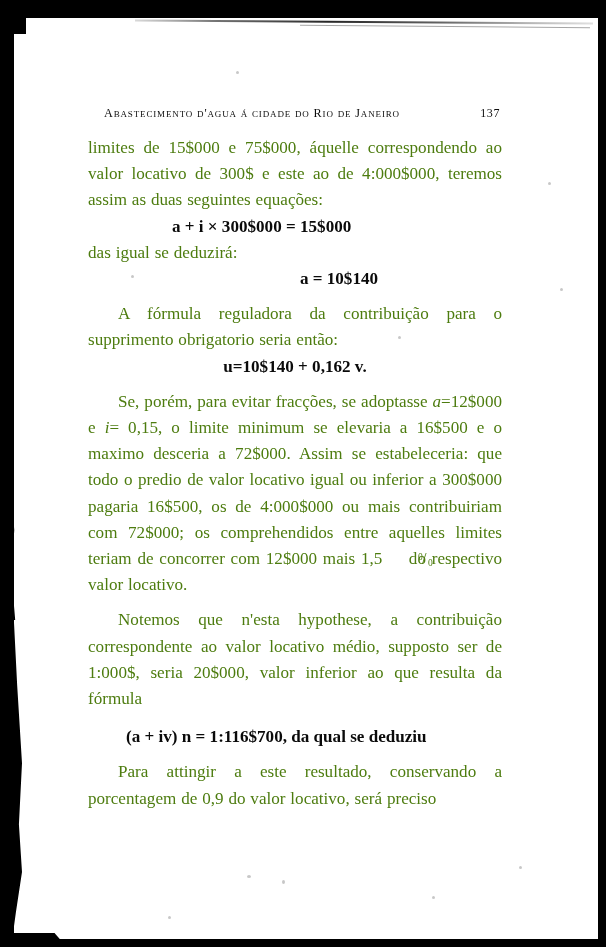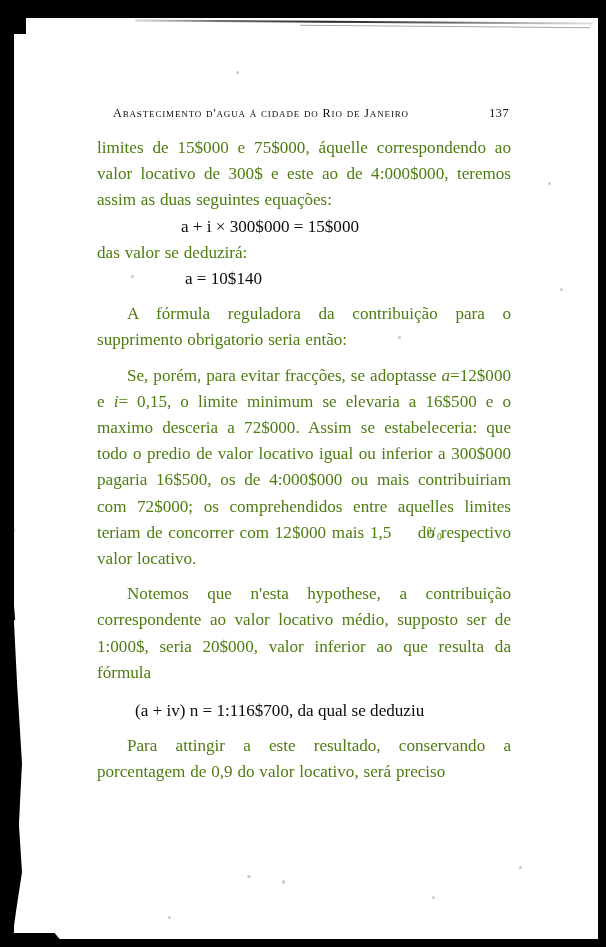--- a/index.html
+++ b/index.html
@@ -85,21 +85,21 @@
   .speck {
     position: absolute;
     background: rgba(0,0,0,0.22);
     border-radius: 50%;
     pointer-events: none;
   }
 
   
   #content {
     position: absolute;
-    left: 97px;
+    left: 88px;
     top: 106px;
     width: 414px;
   }
 
   .running-head {
     font-variant: small-caps;
     font-size: 12.2px;
     letter-spacing: 0.85px;
     color: #0d0d0d;
     white-space: nowrap;
@@ -133,27 +133,28 @@
   }
   .gap-sm { height: 9px; }
 
   .formula {
     margin: 0;
     font-size: 17.1px;
     line-height: 26.2px;
     color: #0a0a0a;
     text-align: center;
     white-space: nowrap;
+    font-weight: bold;
   }
   .formula.indent-left {
     text-align: left;
     padding-left: 84px;
   }
   .formula.indent-left2 {
-    text-align: left;
+    text-align: center;
     padding-left: 88px;
   }
   .formula.indent-left3 {
     text-align: left;
     padding-left: 38px;
     margin-top: 12px;
   }
 
   i.var { font-style: italic; }
 
@@ -217,28 +218,29 @@
       <span class="rh-title">Abastecimento d'agua á cidade do Rio de Janeiro</span>
       <span class="rh-folio">137</span>
     </div>
 
     <div class="gap-sm"></div>
 
     <p class="para noindent">limites de 15$000 e 75$000, áquelle correspondendo ao valor locativo de 300$ e este ao de 4:000$000, teremos assim as duas seguintes equações:</p>
 
     <div class="formula indent-left">a + i × 300$000 = 15$000</div>
 
-    <p class="para noindent">das valor se deduzirá:</p>
+    <p class="para noindent">das igual se deduzirá:</p>
 
     <div class="formula indent-left2">a = 10$140</div>
 
     <div class="gap-sm"></div>
 
     <p class="para">A fórmula reguladora da contribuição para o supprimento obrigatorio seria então:</p>
 
+    <div class="formula">u=10$140 + 0,162 v.</div>
 
     <div class="gap-sm"></div>
 
     <p class="para"><span>Se, porém, para evitar fracções, se adoptasse </span><i class="var">a</i><span>=12$000 e </span><i class="var">i</i><span>= 0,15, o limite minimum se elevaria a 16$500 e o maximo desceria a 72$000. Assim se estabeleceria: que todo o predio de valor locativo igual ou inferior a 300$000 pagaria 16$500, os de 4:000$000 ou mais contribuiriam com 72$000; os comprehendidos entre aquelles limites teriam de concorrer com 12$000 mais 1,5 </span><span class="oldpct"><span class="num">0</span><span class="slash">/</span><span class="den">0</span></span><span> do respectivo valor locativo.</span></p>
 
     <div class="gap-sm"></div>
 
     <p class="para">Notemos que n'esta hypothese, a contribuição correspondente ao valor locativo médio, supposto ser de 1:000$, seria 20$000, valor inferior ao que resulta da fórmula</p>
 
     <div class="formula indent-left3">(a + iv) n = 1:116$700, da qual se deduziu</div>

